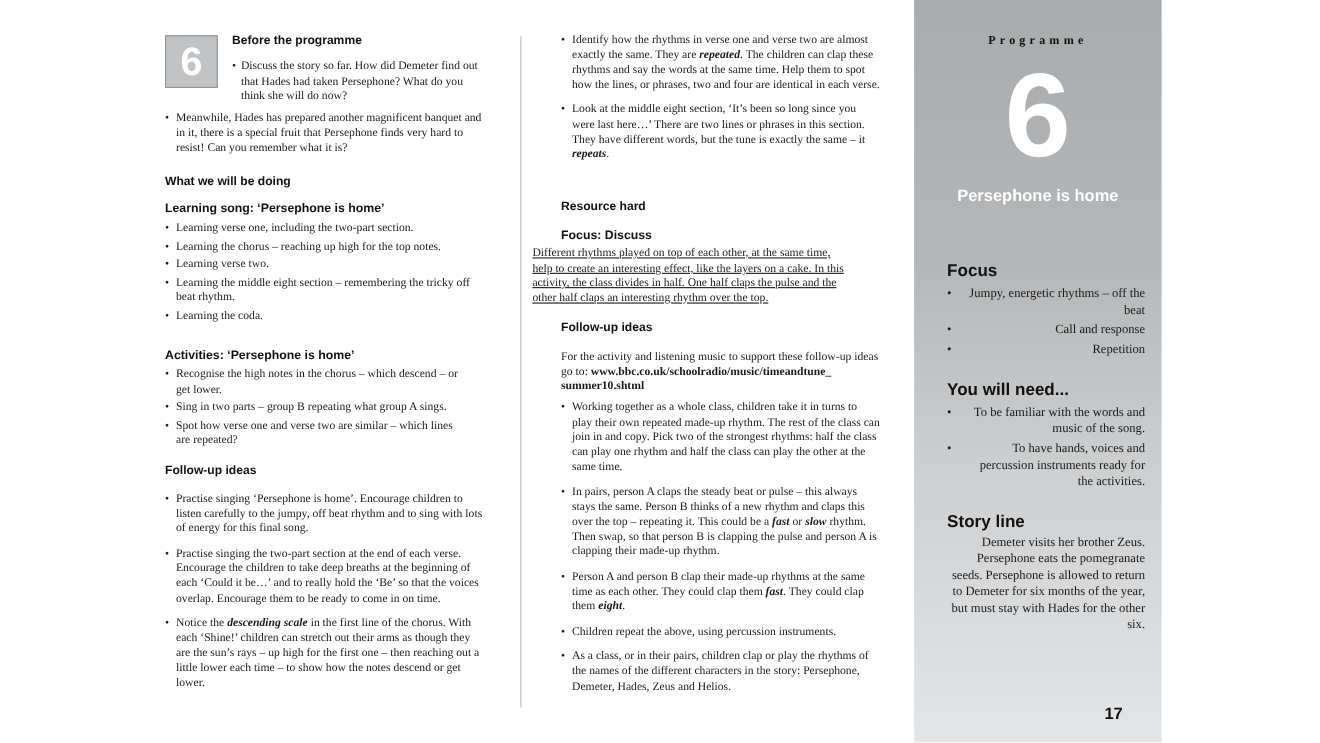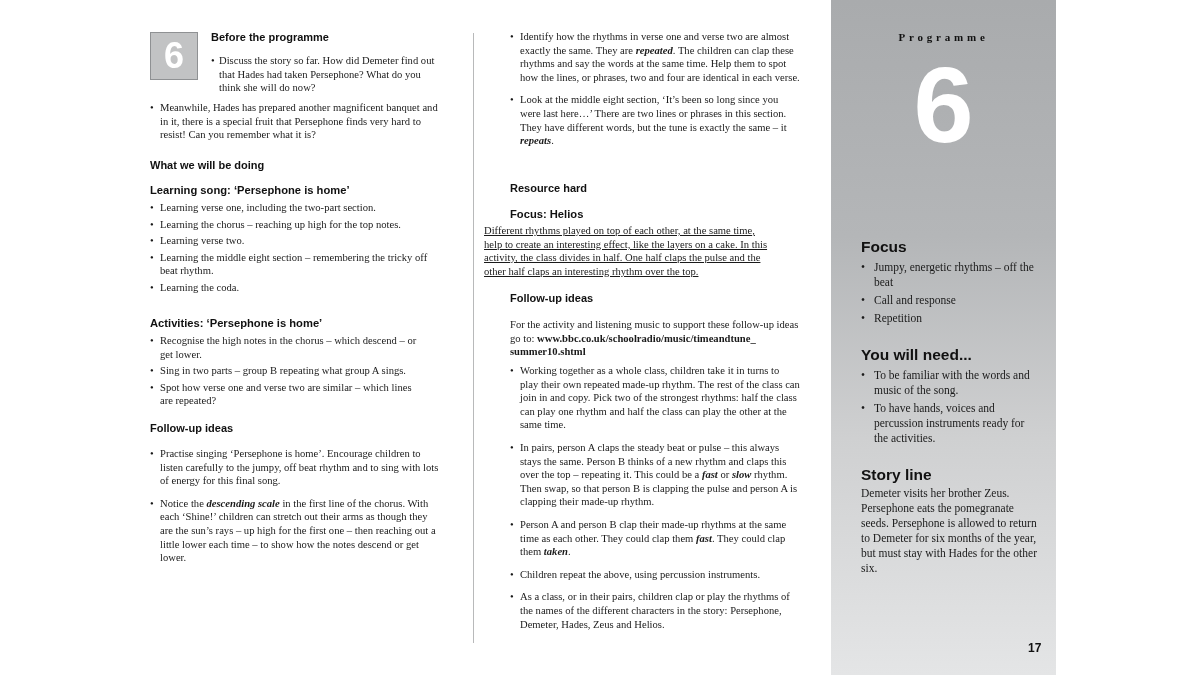--- a/index.html
+++ b/index.html
@@ -28,24 +28,24 @@
            background:linear-gradient(to bottom, #a9abad 0%, #b4b6b8 35%, #cfd0d1 65%, #e4e5e6 100%); }
   .panel .prog-label { position:absolute; top:31px; left:0; width:225px; text-align:center;
            font-family:Liberation Serif, serif; font-weight:bold; font-size:11px;
            letter-spacing:3.8px; color:#111; }
   .panel .big-num { position:absolute; top:50px; left:0; width:225px; text-align:center;
            font-family:"Liberation Sans", sans-serif; font-weight:bold; font-size:108px;
            line-height:110px; color:#ffffff; }
   .panel .prog-title { position:absolute; top:170px; left:0; width:225px; text-align:center;
            font-family:"Liberation Sans", sans-serif; font-weight:bold; font-size:15px; color:#ffffff; }
   .panel h2 { font-size:15.5px; }
-  .panel p, .panel li { font-size:11.5px; line-height:15px; }
+  .panel p, .panel li { font-size:11.5px; line-height:15px;text-align:right; }
   .panel .sec { position:absolute; left:30px; width:180px; }
-  .page-num { position:absolute; left:1028px; top:641px; font-family:"Liberation Sans", sans-serif;
-              font-weight:bold; font-size:12px; color:#111; }
+  .page-num { position:absolute; left:1004px; top:641px; font-family:"Liberation Sans", sans-serif;
+              font-weight:bold; font-size:15px; color:#111; }
 </style>
 </head>
 <body>
 
 <div class="num-box">6</div>
 
 <h2 class="abs" style="left:211px; top:31px;">Before the programme</h2>
 <ul class="abs" style="left:211px; top:54px; width:232px;">
   <li style="padding-left:8px;">Discuss the story so far. How did Demeter find out that Hades had taken Persephone? What do you think she will do now?</li>
 </ul>
@@ -66,48 +66,50 @@
 <h3 class="abs" style="left:150px; top:317px;">Activities: ‘Persephone is home’</h3>
 <ul class="abs" style="left:150px; top:334px; width:270px;">
   <li style="margin-bottom:3px;">Recognise the high notes in the chorus – which descend – or get lower.</li>
   <li style="margin-bottom:3px;">Sing in two parts – group B repeating what group A sings.</li>
   <li>Spot how verse one and verse two are similar – which lines are repeated?</li>
 </ul>
 
 <h2 class="abs" style="left:150px; top:422px;">Follow-up ideas</h2>
 <ul class="abs" style="left:150px; top:447px; width:292px;">
   <li style="margin-bottom:9px;">Practise singing ‘Persephone is home’. Encourage children to listen carefully to the jumpy, off beat rhythm and to sing with lots of energy for this final song.</li>
+  <li style="margin-bottom:9px;">Practise singing the two-part section at the end of each verse. Encourage the children to take deep breaths at the beginning of each ‘Could it be…’ and to really hold the ‘Be’ so that the voices overlap. Encourage them to be ready to come in on time.</li>
   <li><span>Notice the </span><b><i>descending scale</i></b><span> in the first line of the chorus. With each ‘Shine!’ children can stretch out their arms as though they are the sun’s rays – up high for the first one – then reaching out a little lower each time – to show how the notes descend or get lower.</span></li>
 </ul>
 
 <div class="divider"></div>
 
 <ul class="abs" style="left:510px; top:30px; width:290px;">
   <li style="margin-bottom:9px;"><span>Identify how the rhythms in verse one and verse two are almost exactly the same. They are </span><b><i>repeated</i></b><span>. The children can clap these rhythms and say the words at the same time. Help them to spot how the lines, or phrases, two and four are identical in each verse.</span></li>
   <li><span>Look at the middle eight section, ‘It’s been so long since you were last here…’ There are two lines or phrases in this section. They have different words, but the tune is exactly the same – it </span><b><i>repeats</i></b><span>.</span></li>
 </ul>
 
 <h2 class="abs" style="left:510px; top:182px;">Resource hard</h2>
-<h3 class="abs" style="left:510px; top:208px;">Focus: Helios</h3>
+<h3 class="abs" style="left:510px; top:208px;">Focus: Discuss</h3>
 <p class="abs" style="left:484px; top:224px; width:290px;text-decoration:underline;">Different rhythms played on top of each other, at the same time, help to create an interesting effect, like the layers on a cake. In this activity, the class divides in half. One half claps the pulse and the other half claps an interesting rhythm over the top.</p>
 
 <h2 class="abs" style="left:510px; top:292px;">Follow-up ideas</h2>
 <p class="abs" style="left:510px; top:318px; width:290px;"><span>For the activity and listening music to support these follow-up ideas go to: </span><b>www.bbc.co.uk/schoolradio/music/timeandtune_ summer10.shtml</b></p>
 
 <ul class="abs" style="left:510px; top:364px; width:290px;">
   <li style="margin-bottom:9px;">Working together as a whole class, children take it in turns to play their own repeated made-up rhythm. The rest of the class can join in and copy. Pick two of the strongest rhythms: half the class can play one rhythm and half the class can play the other at the same time.</li>
   <li style="margin-bottom:9px;"><span>In pairs, person A claps the steady beat or pulse – this always stays the same. Person B thinks of a new rhythm and claps this over the top – repeating it. This could be a </span><b><i>fast</i></b><span> or </span><b><i>slow</i></b><span> rhythm. Then swap, so that person B is clapping the pulse and person A is clapping their made-up rhythm.</span></li>
-  <li style="margin-bottom:9px;"><span>Person A and person B clap their made-up rhythms at the same time as each other. They could clap them </span><b><i>fast</i></b><span>. They could clap them </span><b><i>taken</i></b><span>.</span></li>
+  <li style="margin-bottom:9px;"><span>Person A and person B clap their made-up rhythms at the same time as each other. They could clap them </span><b><i>fast</i></b><span>. They could clap them </span><b><i>eight</i></b><span>.</span></li>
   <li style="margin-bottom:9px;">Children repeat the above, using percussion instruments.</li>
   <li>As a class, or in their pairs, children clap or play the rhythms of the names of the different characters in the story: Persephone, Demeter, Hades, Zeus and Helios.</li>
 </ul>
 
 <div class="panel">
   <div class="prog-label">Programme</div>
   <div class="big-num">6</div>
+  <div class="prog-title">Persephone is home</div>
 
   <div class="sec" style="top:238px;">
     <h2>Focus</h2>
     <ul style="margin-top:4px;">
       <li style="margin-bottom:3px; padding-left:13px;">Jumpy, energetic rhythms – off the beat</li>
       <li style="margin-bottom:3px; padding-left:13px;">Call and response</li>
       <li style="padding-left:13px;">Repetition</li>
     </ul>
   </div>
 

